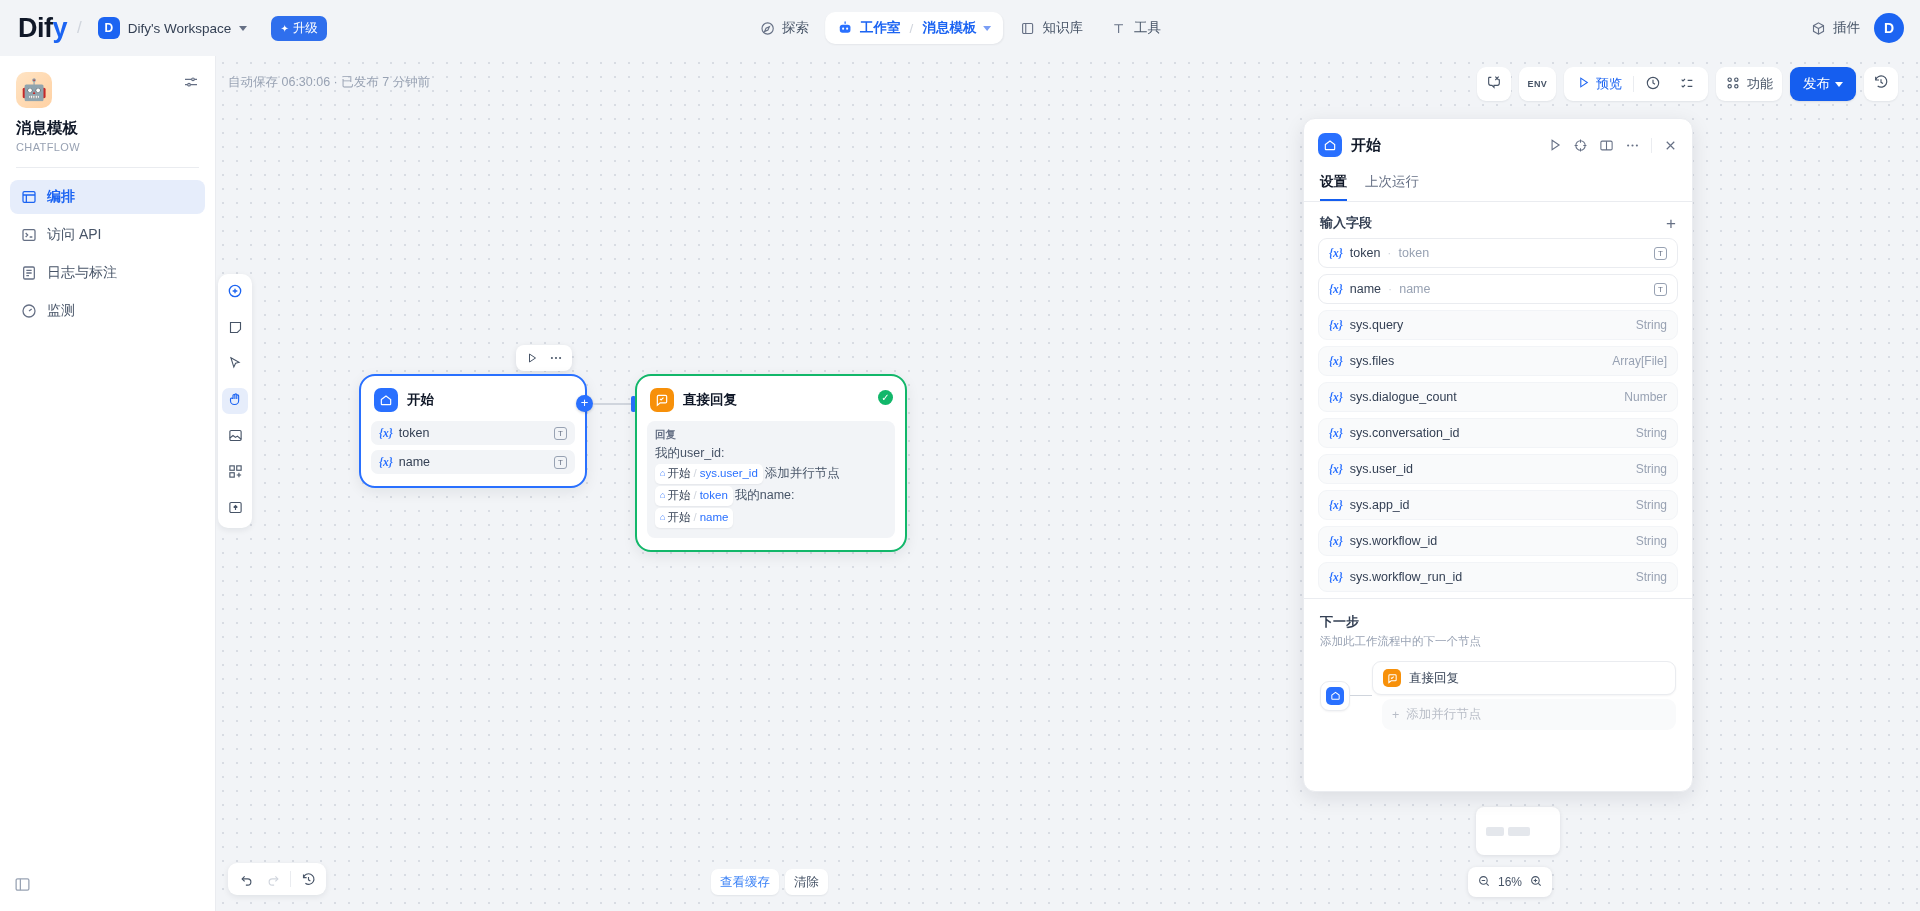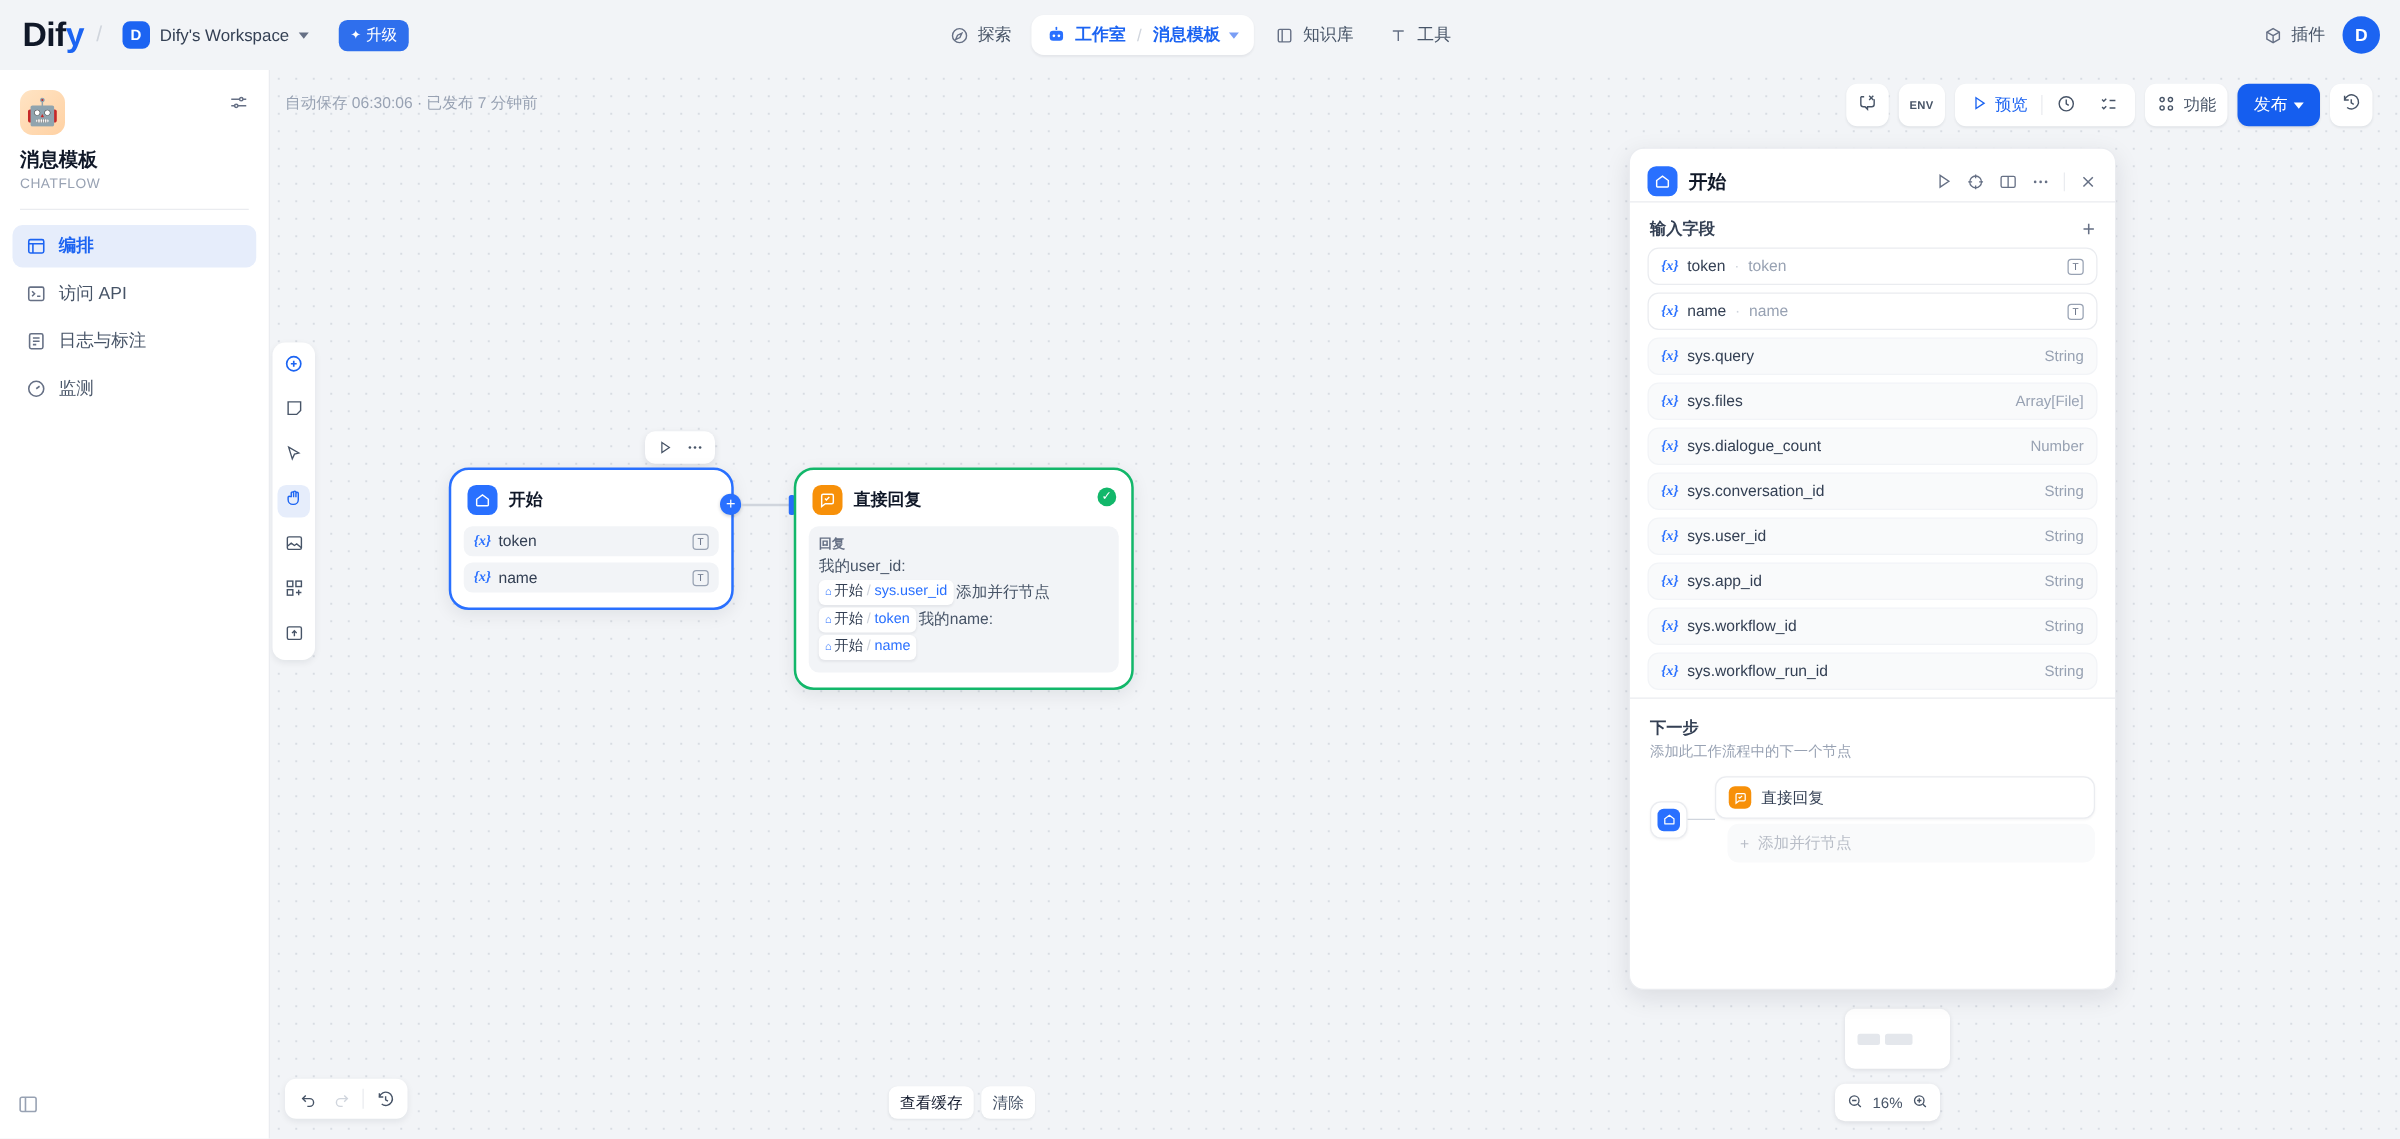--- a/index.html
+++ b/index.html
@@ -194,21 +194,21 @@
     display:flex; align-items:center; padding: 0 6px; gap:3px;
   }
   .undo-bar .ui { width:24px;height:24px; display:flex;align-items:center;justify-content:center; color:#475467; cursor:pointer; border-radius:5px;}
   .undo-bar .ui.dim { color:#d0d5dd; }
   .bottom-center { position:absolute; left: 495px; bottom: 16px; display:flex; gap: 6px; }
   .bc-btn {
     height: 26px; background:#fff; border-radius:7px; padding: 0 9px;
     display:flex; align-items:center; font-size:12.5px; cursor:pointer;
     box-shadow:0 1px 2px rgba(16,24,40,0.07);
   }
-  .bc-btn.blue { color:#0f172a; }
+  .bc-btn.blue { color:#3b82f6; }
   .bc-btn.gray { color:#475467; }
   .minimap {
     position:absolute; right: 360px; bottom: 56px; width: 84px; height: 48px;
     background:#fff; border-radius:8px; box-shadow:0 1px 4px rgba(16,24,40,0.1);
     display:flex; align-items:center; gap:4px; padding: 0 10px;
   }
   .mm1 { width:18px;height:9px;background:#e4e7ec;border-radius:2px;}
   .mm2 { width:22px;height:9px;background:#e4e7ec;border-radius:2px;}
   .zoom-pill {
     position:absolute; right: 368px; bottom: 14px; height:30px; background:#fff;
@@ -721,20 +721,24 @@
             </svg>
         </span>
         <span class="rp-vsep"></span>
         <span class="ra">
           <svg width="15" height="15" viewBox="0 0 24 24" fill="none" stroke="#667085" stroke-width="1.9">
               <path d="M6 6l12 12M18 6L6 18"></path>
             </svg>
         </span>
       </div>
     </div>
+    <div class="rp-tabs">
+      <div class="rp-tab active">设置</div>
+      <div class="rp-tab">上次运行</div>
+    </div>
     <div class="rp-tabline"></div>
 
     <div class="rp-body">
       <div class="sec-head">
         <div class="sec-title">输入字段</div>
         <div class="sec-plus">+</div>
       </div>
 
       <div class="field-row">
         <div class="field-left">

